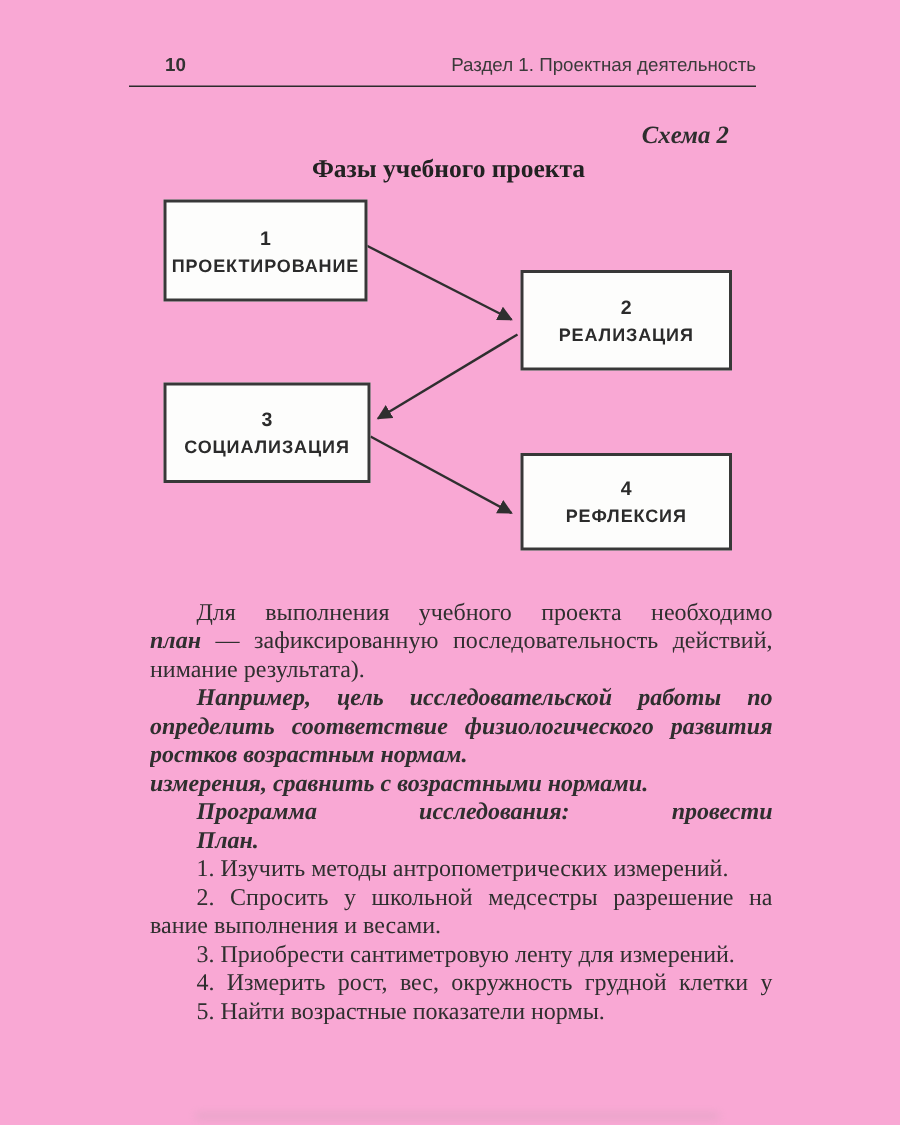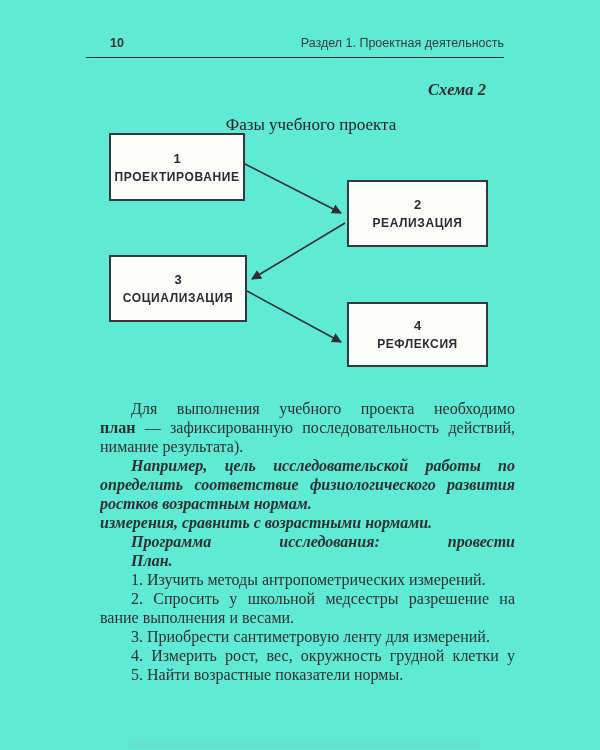--- a/index.html
+++ b/index.html
@@ -1,30 +1,30 @@
 <!DOCTYPE html>
 <html><head>
 <meta charset="utf-8">
 <style>
   html,body{margin:0;padding:0;}
   body{width:600px;height:750px;background:#ffffff;overflow:hidden;}
-  .page{position:relative;width:600px;height:750px;background:#5eead4;
+  .page{position:relative;width:600px;height:750px;background:#f9a8d4;
         font-family:"Liberation Serif", serif;color:#2f2f2f;}
 
   
   .running-head{position:absolute;left:86px;top:36px;width:418px;
     display:flex;justify-content:space-between;align-items:flex-end;
     padding-bottom:7px;border-bottom:1.6px solid #2b2b2b;
     font-family:"Liberation Sans", sans-serif;font-size:12.5px;color:#3a3a3a;}
   .running-head .pagenum{font-weight:bold;margin-left:24px;color:#333;}
 
   .schema-label{position:absolute;top:80px;right:114px;
     font-style:italic;font-size:16.5px;color:#2e2e2e;font-weight:bold;}
-  .page-title{position:absolute;left:86px;top:99px;width:418px;margin:16px;
-    text-align:center;font-size:17px;font-weight:normal;color:#222;}
+  .page-title{position:absolute;left:86px;top:99px;width:418px;margin:4px;
+    text-align:center;font-size:17px;font-weight:bold;color:#222;}
 
   
   .diagram{position:absolute;left:0;top:0;width:600px;height:750px;pointer-events:none;}
   .arrows{position:absolute;left:0;top:0;}
   .pbox{position:absolute;border:2px solid #383838;background:#fdfdfc;
     display:flex;flex-direction:column;align-items:center;justify-content:center;
     gap:6px;font-family:"Liberation Sans", sans-serif;font-weight:bold;color:#2b2b2b;}
   .pnum{font-size:13px;line-height:1;}
   .plabel{font-size:12px;line-height:1;letter-spacing:0.6px;white-space:nowrap;}
   .b1{left:109px;top:133px;width:132px;height:64px;}
@@ -32,21 +32,21 @@
   .b3{left:109px;top:255px;width:134px;height:63px;}
   .b4{left:347px;top:302px;width:137px;height:61px;}
 
   
   .body-text{position:absolute;left:100px;top:399px;width:415px;
     font-size:16px;line-height:19px;color:#2f2f2f;}
   .line{text-align:justify;height:19px;overflow:hidden;}
   .line.just{text-align-last:justify;}
   .line.indent{text-indent:31px;}
   .line.italic{font-style:italic;font-weight:bold;}
-  .lead{font-weight:bold;}
+  .lead{font-weight:bold;font-style:italic;}
 
   .scan-smudge{position:absolute;left:130px;top:742px;width:350px;height:4px;
     background:#9a9a9a;filter:blur(3px);opacity:0.22;border-radius:2px;}
 </style>
 </head>
 <body>
 
 <div class="page">
 
   <div class="running-head">

